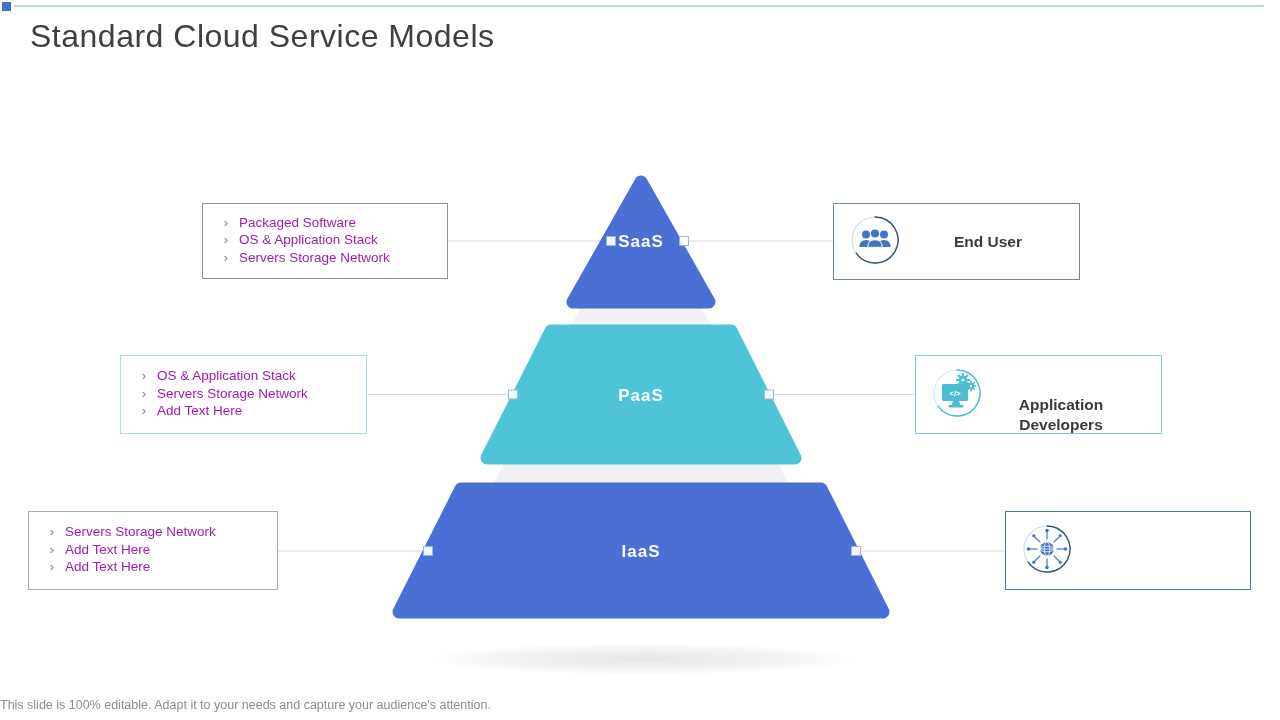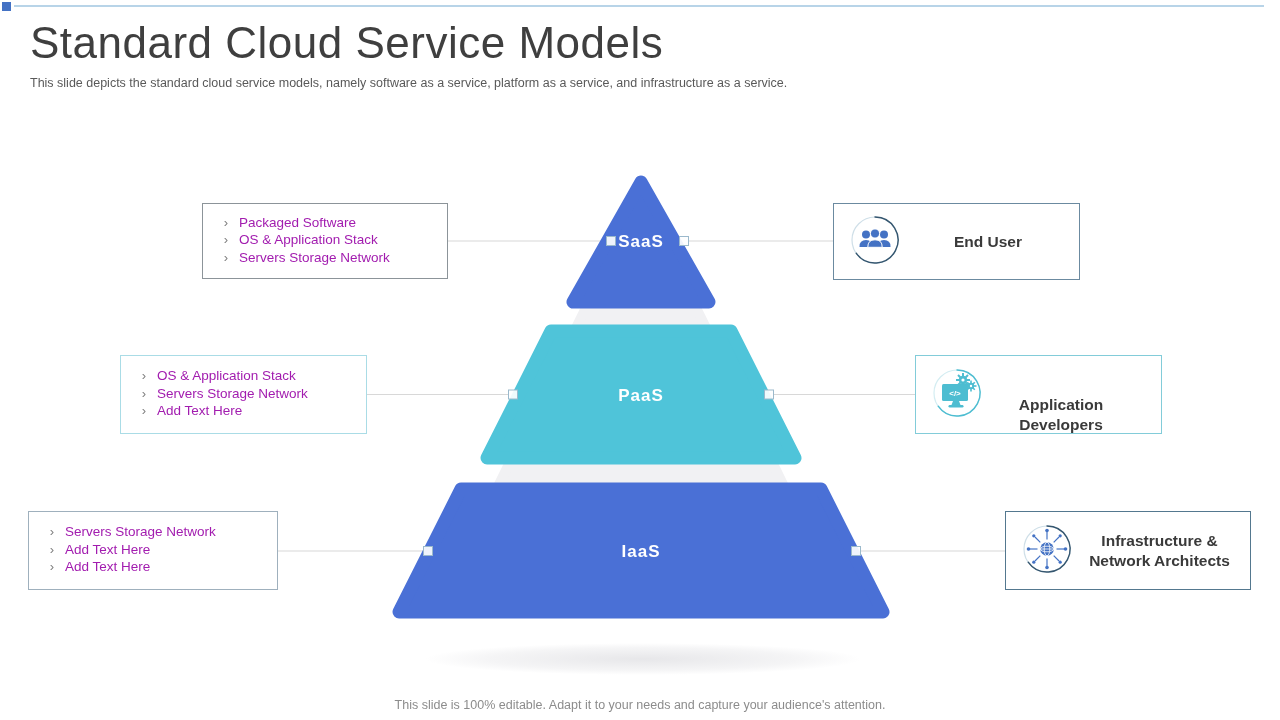--- a/index.html
+++ b/index.html
@@ -4,21 +4,21 @@
 <style>
   html,body{margin:0;padding:0;background:#ffffff;}
   .slide{position:relative;width:1280px;height:720px;background:#ffffff;overflow:hidden;
          font-family:"Liberation Sans",sans-serif;}
 
   
   .accent-square{position:absolute;left:2px;top:2px;width:9px;height:9px;background:#4472c4;}
   .top-line{position:absolute;left:14px;right:16px;top:5px;height:2px;background:#b8d4e8;}
 
   
-  .title{position:absolute;left:30px;top:18px;font-size:44px;font-weight:400;color:#3f3f3f;
+  .title{position:absolute;left:30px;top:18px;font-size:32px;font-weight:400;color:#3f3f3f;
          letter-spacing:0.5px;}
   .subtitle{position:absolute;left:30px;top:76px;font-size:12.5px;color:#595959;}
 
   
   .diagram{position:absolute;left:0;top:0;width:1280px;height:720px;}
   .layer-label{font-family:"Liberation Sans",sans-serif;font-size:17px;font-weight:bold;
                fill:#ffffff;letter-spacing:1px;}
   .layer-blue{fill:#4a70d6;stroke:#4a70d6;stroke-width:13;stroke-linejoin:round;}
   .layer-teal{fill:#4fc4d9;stroke:#4fc4d9;stroke-width:13;stroke-linejoin:round;}
   .pyr-shadow{fill:#f1f1f3;stroke:#f1f1f3;stroke-width:10;stroke-linejoin:round;}
@@ -41,33 +41,32 @@
   .rbox1{left:833px;top:203px;width:247px;height:77px;border-color:#6b8aa0;}
   .rbox2{left:915px;top:355px;width:247px;height:79px;border-color:#82ccd9;}
   .rbox3{left:1005px;top:511px;width:246px;height:79px;border-color:#54788f;}
   .rbox .icon-wrap{flex:0 0 56px;margin-left:13px;}
   .rbox .rlabel{flex:1;text-align:center;font-size:15.5px;font-weight:bold;color:#3a3a3a;
                 line-height:1.25;padding:0 10px 0 4px;}
   .rbox2 .rlabel{padding:0 34px 0 10px;margin-top:40px;}
   .rbox3 .rlabel{padding:0 8px 0 2px;}
 
   
-  .footer{position:absolute;left:0;top:698px;width:100%;text-align:center;
+  .footer{position:absolute;left:0;top:698px;width:100%;text-align:left;
           font-size:12.5px;color:#8c8c8c;}
 </style>
 </head>
 <body>
 
 <div class="slide">
 
   <div class="accent-square"></div>
   <div class="top-line"></div>
 
   <div class="title">Standard Cloud Service Models</div>
-  <div class="subtitle">This slide depicts the standard cloud service models, namely software as a service, platform as a service, and infrastructure as a service.</div>
 
   <svg class="diagram" viewBox="0 0 1280 720">
     <defs>
       <radialGradient id="floorShadow" cx="50%" cy="50%" r="50%">
         <stop offset="0%" stop-color="#a9a9b2" stop-opacity="0.28"></stop>
         <stop offset="70%" stop-color="#a9a9b2" stop-opacity="0.12"></stop>
         <stop offset="100%" stop-color="#a9a9b2" stop-opacity="0"></stop>
       </radialGradient>
     </defs>
 
@@ -221,18 +220,17 @@
             <circle cx="41.2" cy="41.2" r="1.6"></circle>
         </g>
         <circle cx="28" cy="28" r="6.8" fill="#4472c4"></circle>
         <g fill="none" stroke="#ffffff" stroke-width="0.8">
           <ellipse cx="28" cy="28" rx="2.8" ry="6.8"></ellipse>
           <ellipse cx="28" cy="28" rx="6.8" ry="2.8"></ellipse>
           <line x1="21.2" y1="28" x2="34.8" y2="28"></line>
         </g>
       </svg>
     </span>
-    <span class="rlabel">Infrastructure &amp; Network Architects</span>
   </div>
 
   <div class="footer">This slide is 100% editable. Adapt it to your needs and capture your audience's attention.</div>
 
 </div>
 
 </body></html>

